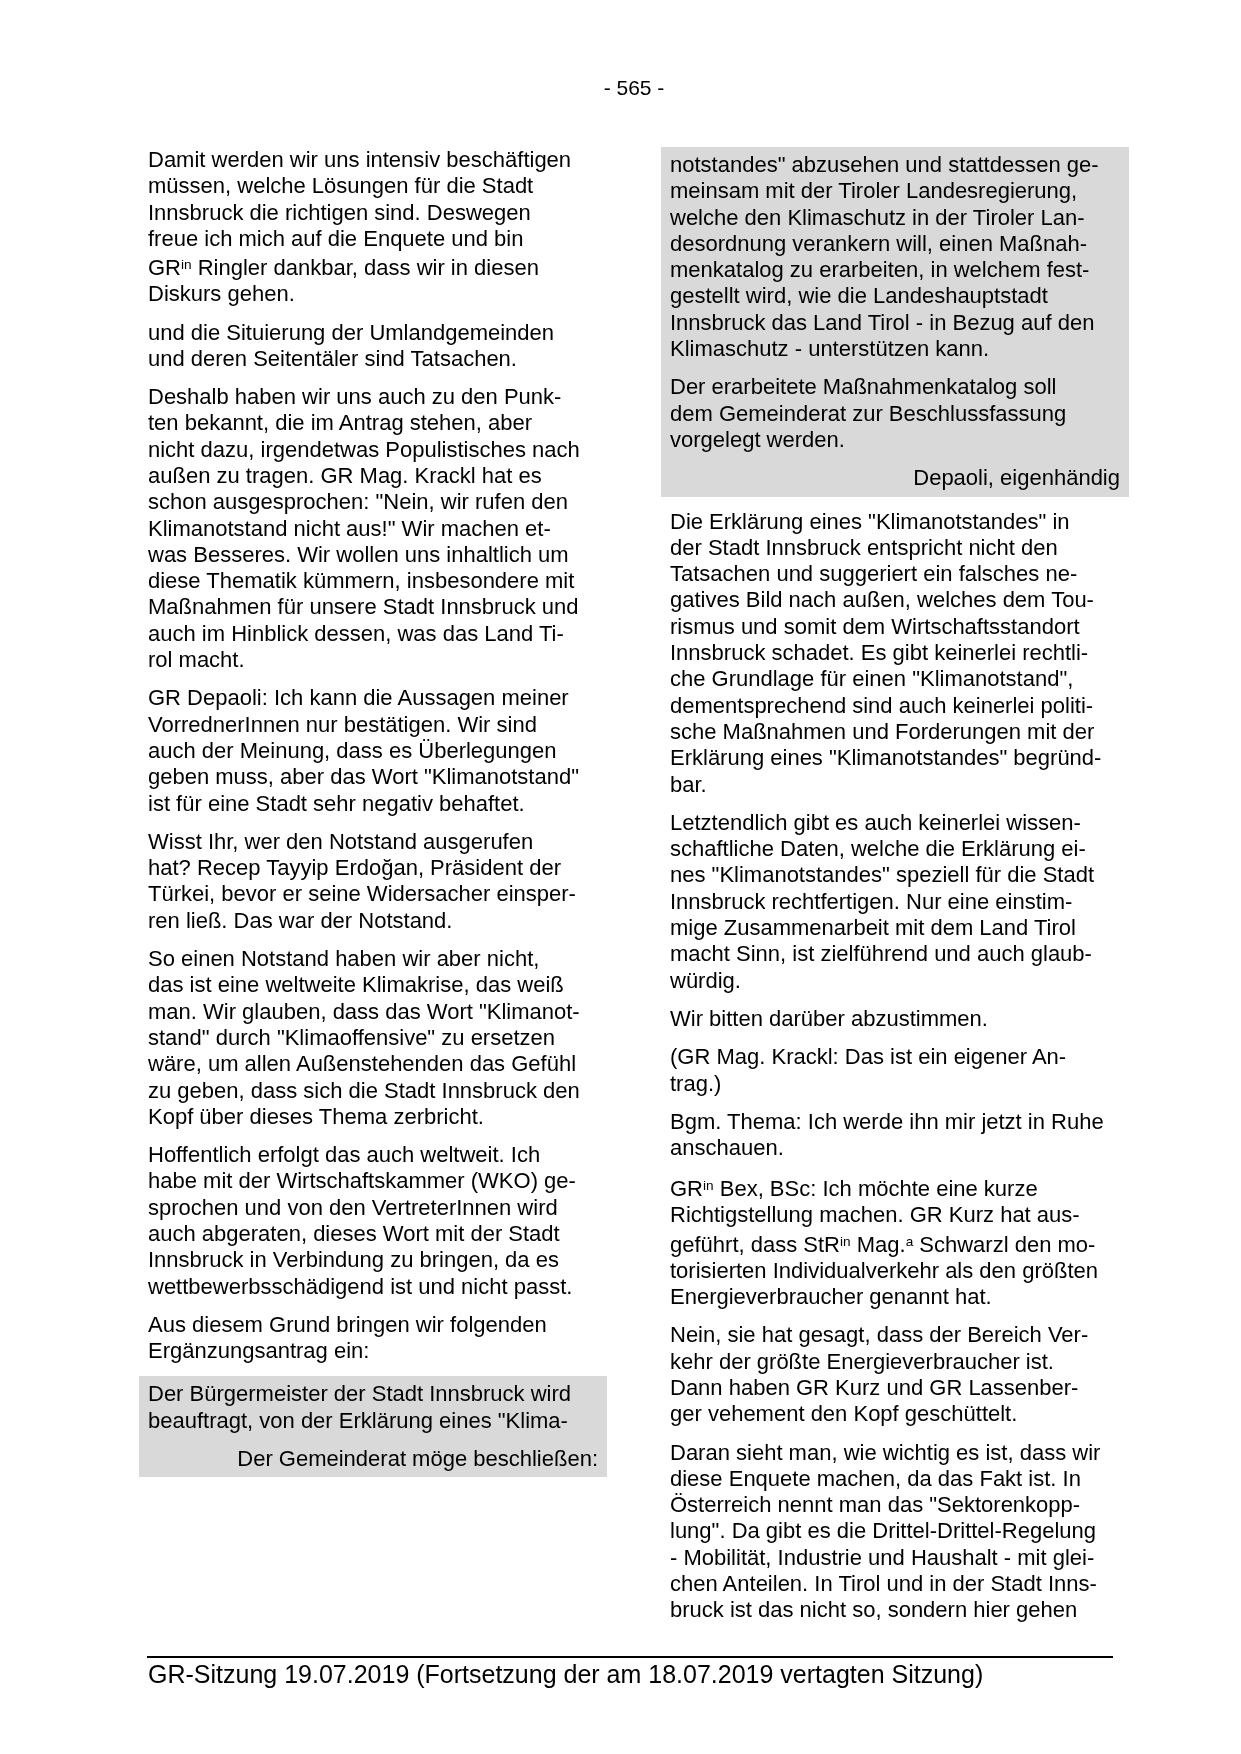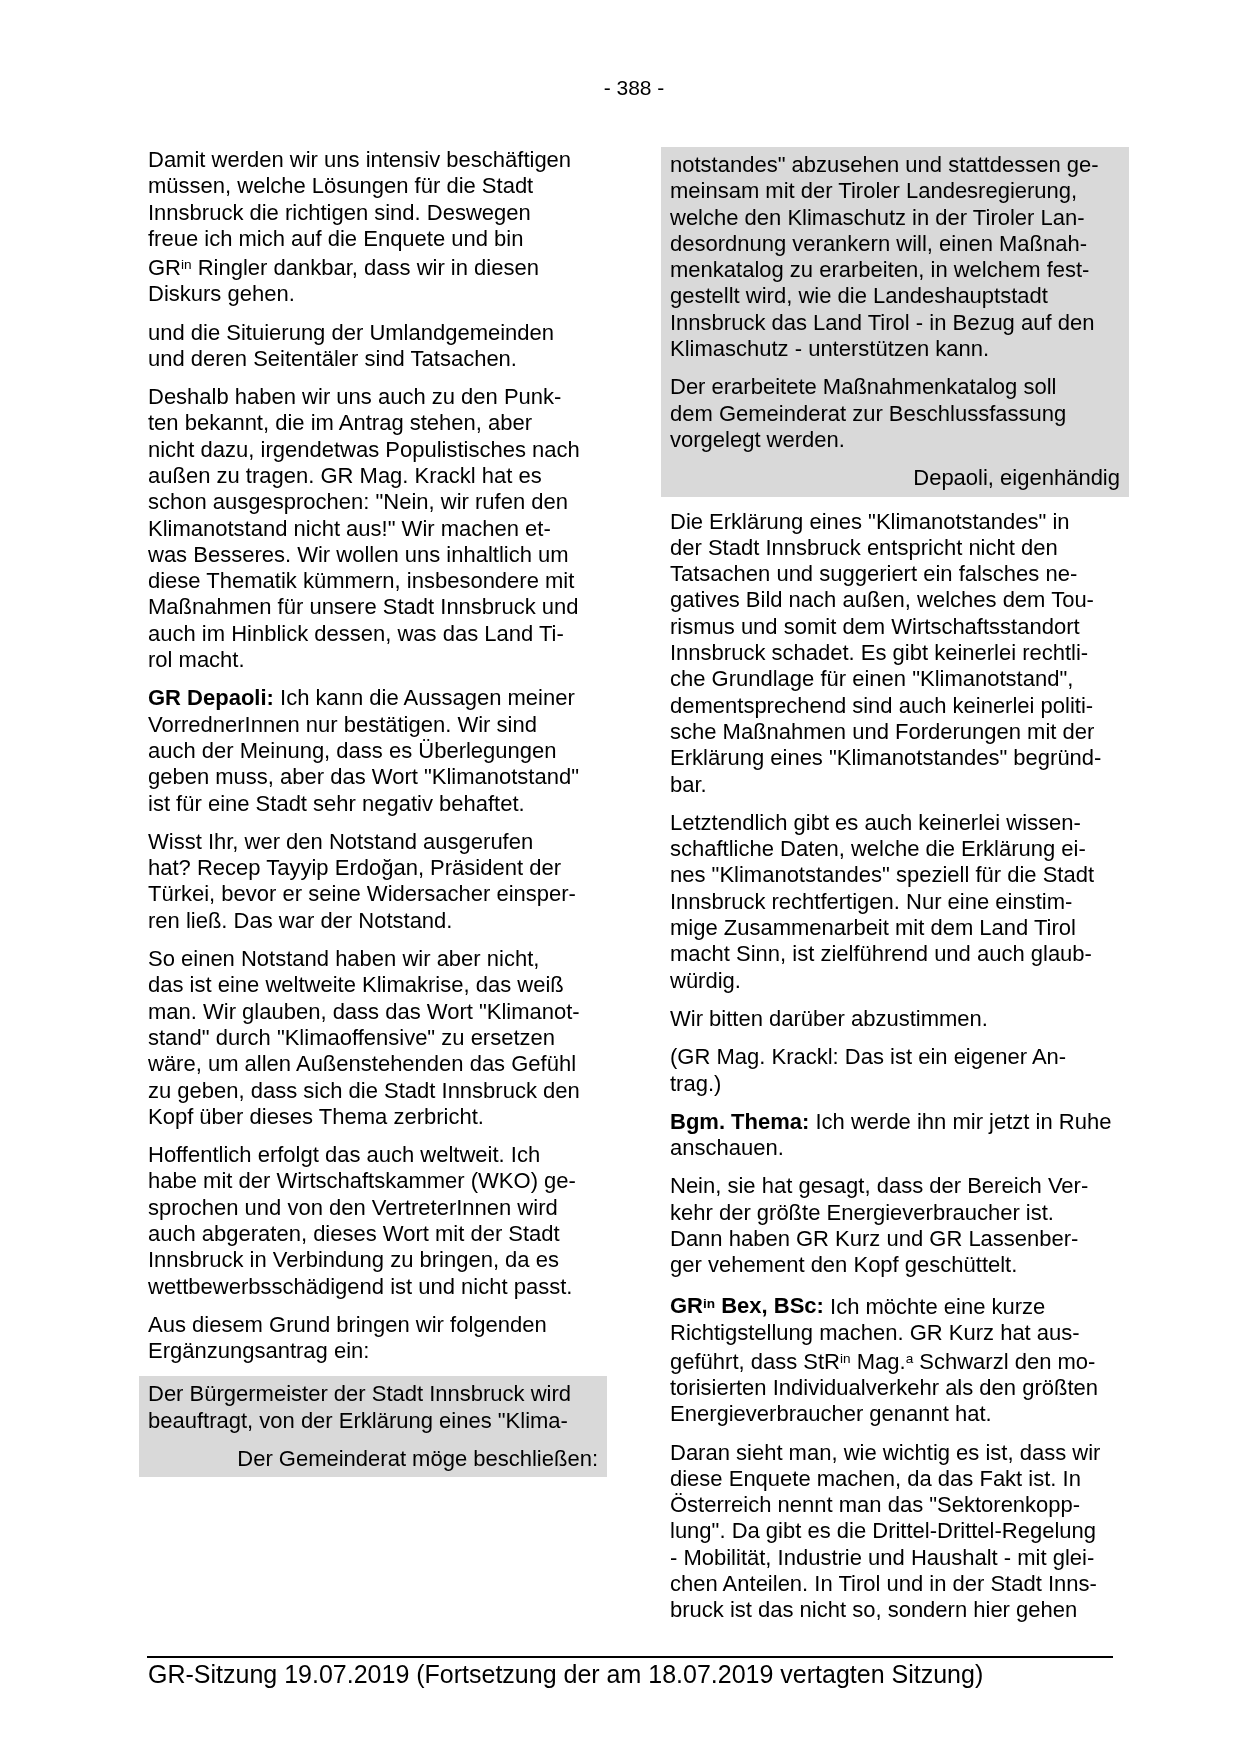--- a/index.html
+++ b/index.html
@@ -19,35 +19,35 @@
   }
   .col-left  { left:148px; }
   .col-right { left:670px; }
   .col p { margin:0 0 12px 0; white-space:nowrap; }
   .block.hl {
     background:#d9d9d9;
     margin:0 -9px 12px -9px;
     padding:5px 9px;
   }
   .block.hl p:last-child { margin-bottom:0;text-align:right; }
-  .b   { font-weight:bold;margin-top:28px; }
+  .b   { font-weight:normal;margin-top:28px; }
   .sup { font-size:0.62em; vertical-align:0.42em; letter-spacing:0; }
   .footer-rule {
     position:absolute; left:147px; top:1656px; width:966px; height:2px;
     background:#000000;
   }
   .footer-text {
     position:absolute; left:148px; top:1663px; font-size:25px; line-height:23px;
   }
 </style>
 </head>
 <body>
 
 <div class="page">
-  <div class="page-number">- 388 -</div>
+  <div class="page-number">- 565 -</div>
 
   <div class="col col-left">
       <div class="block">
         <p>Damit werden wir uns intensiv beschäftigen<br>müssen, welche Lösungen für die Stadt<br>Innsbruck die richtigen sind. Deswegen<br>freue ich mich auf die Enquete und bin<br>GR<span class="sup">in</span> Ringler dankbar, dass wir in diesen<br>Diskurs gehen.</p>
         <p>und die Situierung der Umlandgemeinden<br>und deren Seitentäler sind Tatsachen.</p>
         <p>Deshalb haben wir uns auch zu den Punk-<br>ten bekannt, die im Antrag stehen, aber<br>nicht dazu, irgendetwas Populistisches nach<br>außen zu tragen. GR Mag. Krackl hat es<br>schon ausgesprochen: "Nein, wir rufen den<br>Klimanotstand nicht aus!" Wir machen et-<br>was Besseres. Wir wollen uns inhaltlich um<br>diese Thematik kümmern, insbesondere mit<br>Maßnahmen für unsere Stadt Innsbruck und<br>auch im Hinblick dessen, was das Land Ti-<br>rol macht.</p>
         <p><span class="b">GR Depaoli:</span> Ich kann die Aussagen meiner<br>VorrednerInnen nur bestätigen. Wir sind<br>auch der Meinung, dass es Überlegungen<br>geben muss, aber das Wort "Klimanotstand"<br>ist für eine Stadt sehr negativ behaftet.</p>
         <p>Wisst Ihr, wer den Notstand ausgerufen<br>hat? Recep Tayyip Erdoğan, Präsident der<br>Türkei, bevor er seine Widersacher einsper-<br>ren ließ. Das war der Notstand.</p>
         <p>So einen Notstand haben wir aber nicht,<br>das ist eine weltweite Klimakrise, das weiß<br>man. Wir glauben, dass das Wort "Klimanot-<br>stand" durch "Klimaoffensive" zu ersetzen<br>wäre, um allen Außenstehenden das Gefühl<br>zu geben, dass sich die Stadt Innsbruck den<br>Kopf über dieses Thema zerbricht.</p>
         <p>Hoffentlich erfolgt das auch weltweit. Ich<br>habe mit der Wirtschaftskammer (WKO) ge-<br>sprochen und von den VertreterInnen wird<br>auch abgeraten, dieses Wort mit der Stadt<br>Innsbruck in Verbindung zu bringen, da es<br>wettbewerbsschädigend ist und nicht passt.</p>
@@ -63,21 +63,21 @@
         <p>notstandes" abzusehen und stattdessen ge-<br>meinsam mit der Tiroler Landesregierung,<br>welche den Klimaschutz in der Tiroler Lan-<br>desordnung verankern will, einen Maßnah-<br>menkatalog zu erarbeiten, in welchem fest-<br>gestellt wird, wie die Landeshauptstadt<br>Innsbruck das Land Tirol - in Bezug auf den<br>Klimaschutz - unterstützen kann.</p>
         <p>Der erarbeitete Maßnahmenkatalog soll<br>dem Gemeinderat zur Beschlussfassung<br>vorgelegt werden.</p>
         <p>Depaoli, eigenhändig</p>
       </div>
       <div class="block">
         <p>Die Erklärung eines "Klimanotstandes" in<br>der Stadt Innsbruck entspricht nicht den<br>Tatsachen und suggeriert ein falsches ne-<br>gatives Bild nach außen, welches dem Tou-<br>rismus und somit dem Wirtschaftsstandort<br>Innsbruck schadet. Es gibt keinerlei rechtli-<br>che Grundlage für einen "Klimanotstand",<br>dementsprechend sind auch keinerlei politi-<br>sche Maßnahmen und Forderungen mit der<br>Erklärung eines "Klimanotstandes" begründ-<br>bar.</p>
         <p>Letztendlich gibt es auch keinerlei wissen-<br>schaftliche Daten, welche die Erklärung ei-<br>nes "Klimanotstandes" speziell für die Stadt<br>Innsbruck rechtfertigen. Nur eine einstim-<br>mige Zusammenarbeit mit dem Land Tirol<br>macht Sinn, ist zielführend und auch glaub-<br>würdig.</p>
         <p>Wir bitten darüber abzustimmen.</p>
         <p>(GR Mag. Krackl: Das ist ein eigener An-<br>trag.)</p>
         <p><span class="b">Bgm. Thema:</span> Ich werde ihn mir jetzt in Ruhe<br>anschauen.</p>
+        <p><span class="b">GR</span><span class="b sup">in</span><span class="b"> Bex, BSc:</span> Ich möchte eine kurze<br>Richtigstellung machen. GR Kurz hat aus-<br>geführt, dass StR<span class="sup">in</span> Mag.<span class="sup">a</span> Schwarzl den mo-<br>torisierten Individualverkehr als den größten<br>Energieverbraucher genannt hat.</p>
         <p>Nein, sie hat gesagt, dass der Bereich Ver-<br>kehr der größte Energieverbraucher ist.<br>Dann haben GR Kurz und GR Lassenber-<br>ger vehement den Kopf geschüttelt.</p>
-        <p><span class="b">GR</span><span class="b sup">in</span><span class="b"> Bex, BSc:</span> Ich möchte eine kurze<br>Richtigstellung machen. GR Kurz hat aus-<br>geführt, dass StR<span class="sup">in</span> Mag.<span class="sup">a</span> Schwarzl den mo-<br>torisierten Individualverkehr als den größten<br>Energieverbraucher genannt hat.</p>
         <p>Daran sieht man, wie wichtig es ist, dass wir<br>diese Enquete machen, da das Fakt ist. In<br>Österreich nennt man das "Sektorenkopp-<br>lung". Da gibt es die Drittel-Drittel-Regelung<br>- Mobilität, Industrie und Haushalt - mit glei-<br>chen Anteilen. In Tirol und in der Stadt Inns-<br>bruck ist das nicht so, sondern hier gehen</p>
       </div>
     </div>
 
   <div class="footer-rule"></div>
   <div class="footer-text">GR-Sitzung 19.07.2019 (Fortsetzung der am 18.07.2019 vertagten Sitzung)</div>
 </div>
 
 </body></html>

